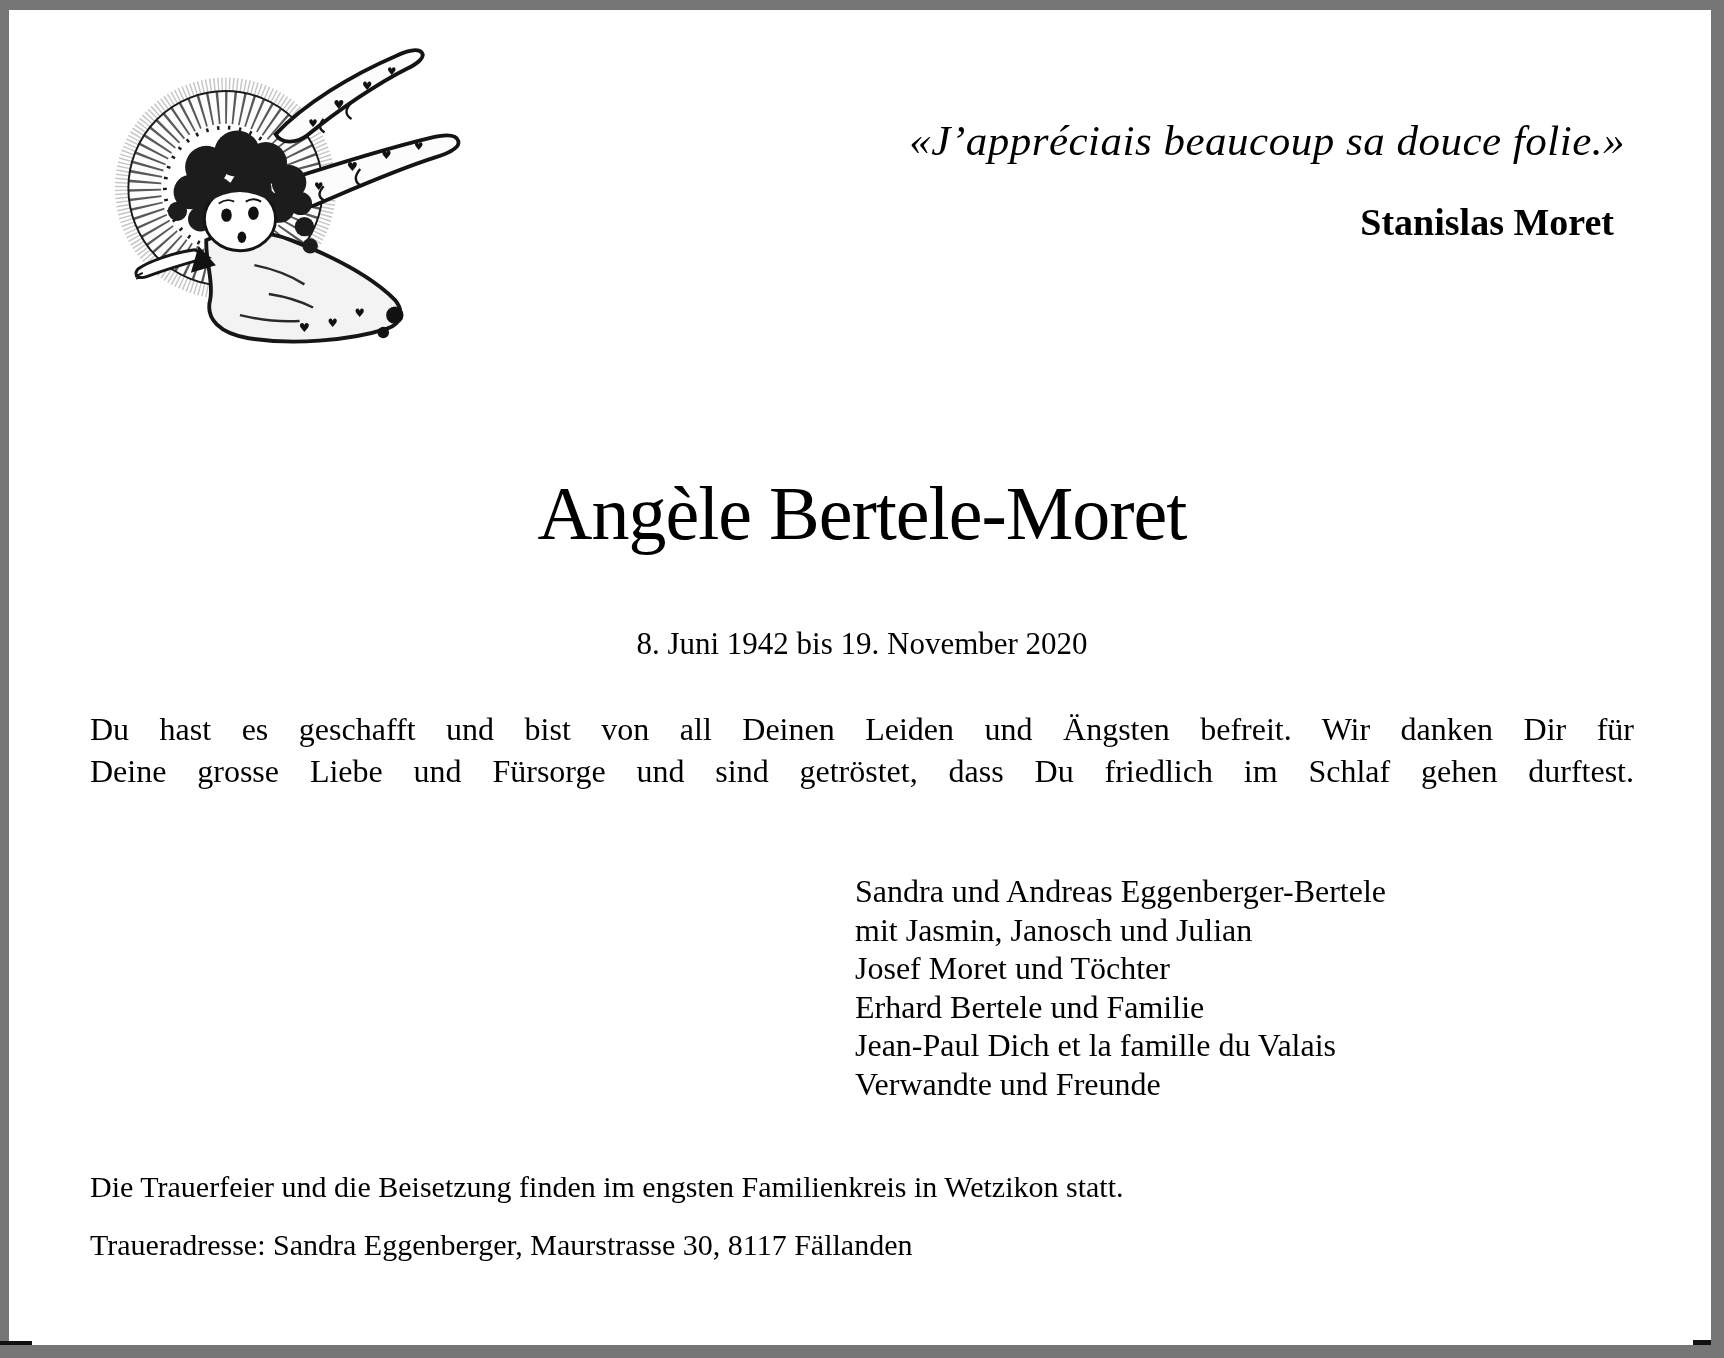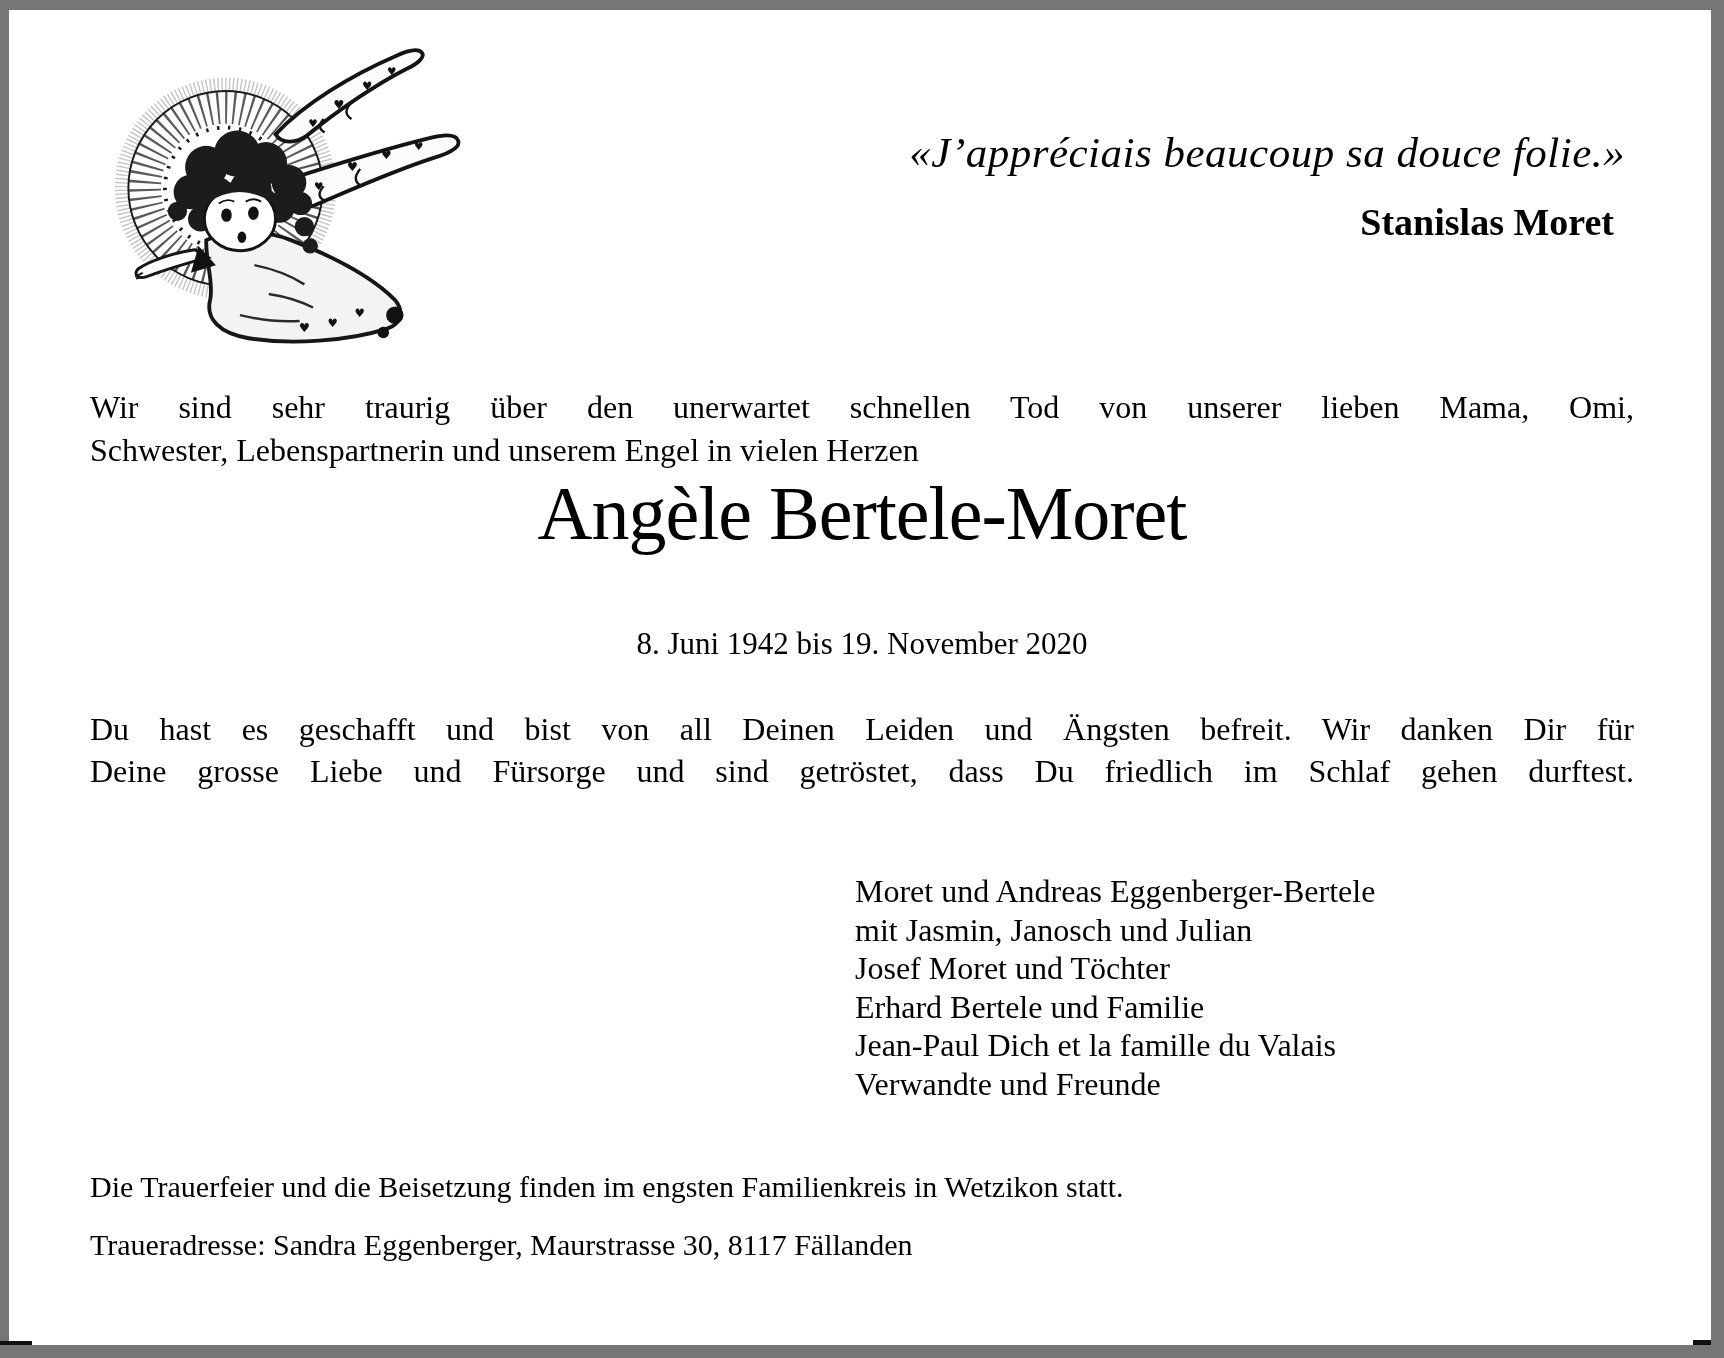--- a/index.html
+++ b/index.html
@@ -14,21 +14,21 @@
   }
   
   .frame-top    { position:absolute; left:0; top:0; width:100%; height:10px; background:#767676; }
   .frame-bottom { position:absolute; left:0; bottom:0; width:100%; height:13px; background:#767676; }
   .frame-left   { position:absolute; left:0; top:10px; bottom:13px; width:9px; background:#767676; }
   .frame-right  { position:absolute; right:0; top:10px; bottom:13px; width:13px; background:#767676; }
   .tick-bl { position:absolute; left:0;  bottom:13px; width:32px; height:4px; background:#111; }
   .tick-br { position:absolute; right:13px; bottom:13px; width:18px; height:5px; background:#111; }
 
   .quote {
-    position: absolute; top: 128px; right: 99px;
+    position: absolute; top: 116px; right: 99px;
     font-size: 43px; font-style: italic; letter-spacing: 0.5px;
     white-space: nowrap;
   }
   .quote-attrib {
     position: absolute; top: 200px; right: 110px;
     font-size: 38px; white-space: nowrap; font-weight: bold;
   }
   .intro {
     position: absolute; left: 90px; top: 386px; width: 1544px;
     font-size: 32px; line-height: 43px;
@@ -142,35 +142,31 @@
         <ellipse cx="199" cy="186" rx="5.5" ry="7" fill="#111"></ellipse>
         <path d="M163,176 q8,-6 16,-2 M191,174 q8,-5 16,0" fill="none" stroke="#111" stroke-width="2"></path>
         <ellipse cx="187" cy="211" rx="4.5" ry="6" fill="#111"></ellipse>
       </g>
     </svg>
   </div>
 
   <div class="quote">«J’appréciais beaucoup sa douce folie.»</div>
   <div class="quote-attrib">Stanislas Moret</div>
 
-  <div class="intro">
-    <div class="jline">Wir sind sehr traurig über den unerwartet schnellen Tod von unserer lieben Mama, Omi,</div>
-    <div>Schwester, Lebenspartnerin und unserem Engel in vielen Herzen</div>
-  </div>
 
   <div class="deceased-name">Angèle Bertele-Moret</div>
   <div class="life-dates">8. Juni 1942 bis 19. November 2020</div>
 
   <div class="farewell">
     <div class="jline">Du hast es geschafft und bist von all Deinen Leiden und Ängsten befreit. Wir danken Dir für</div>
     <div class="jline">Deine grosse Liebe und Fürsorge und sind getröstet, dass Du friedlich im Schlaf gehen durftest.</div>
   </div>
 
   <div class="mourners">
-    <div>Moret und Andreas Eggenberger-Bertele</div>
+    <div>Sandra und Andreas Eggenberger-Bertele</div>
     <div>mit Jasmin, Janosch und Julian</div>
     <div>Josef Moret und Töchter</div>
     <div>Erhard Bertele und Familie</div>
     <div>Jean-Paul Dich et la famille du Valais</div>
     <div>Verwandte und Freunde</div>
   </div>
 
   <div class="funeral-notice">Die Trauerfeier und die Beisetzung finden im engsten Familienkreis in Wetzikon statt.</div>
   <div class="mourning-address">Traueradresse: Sandra Eggenberger, Maurstrasse 30, 8117 Fällanden</div>
 

